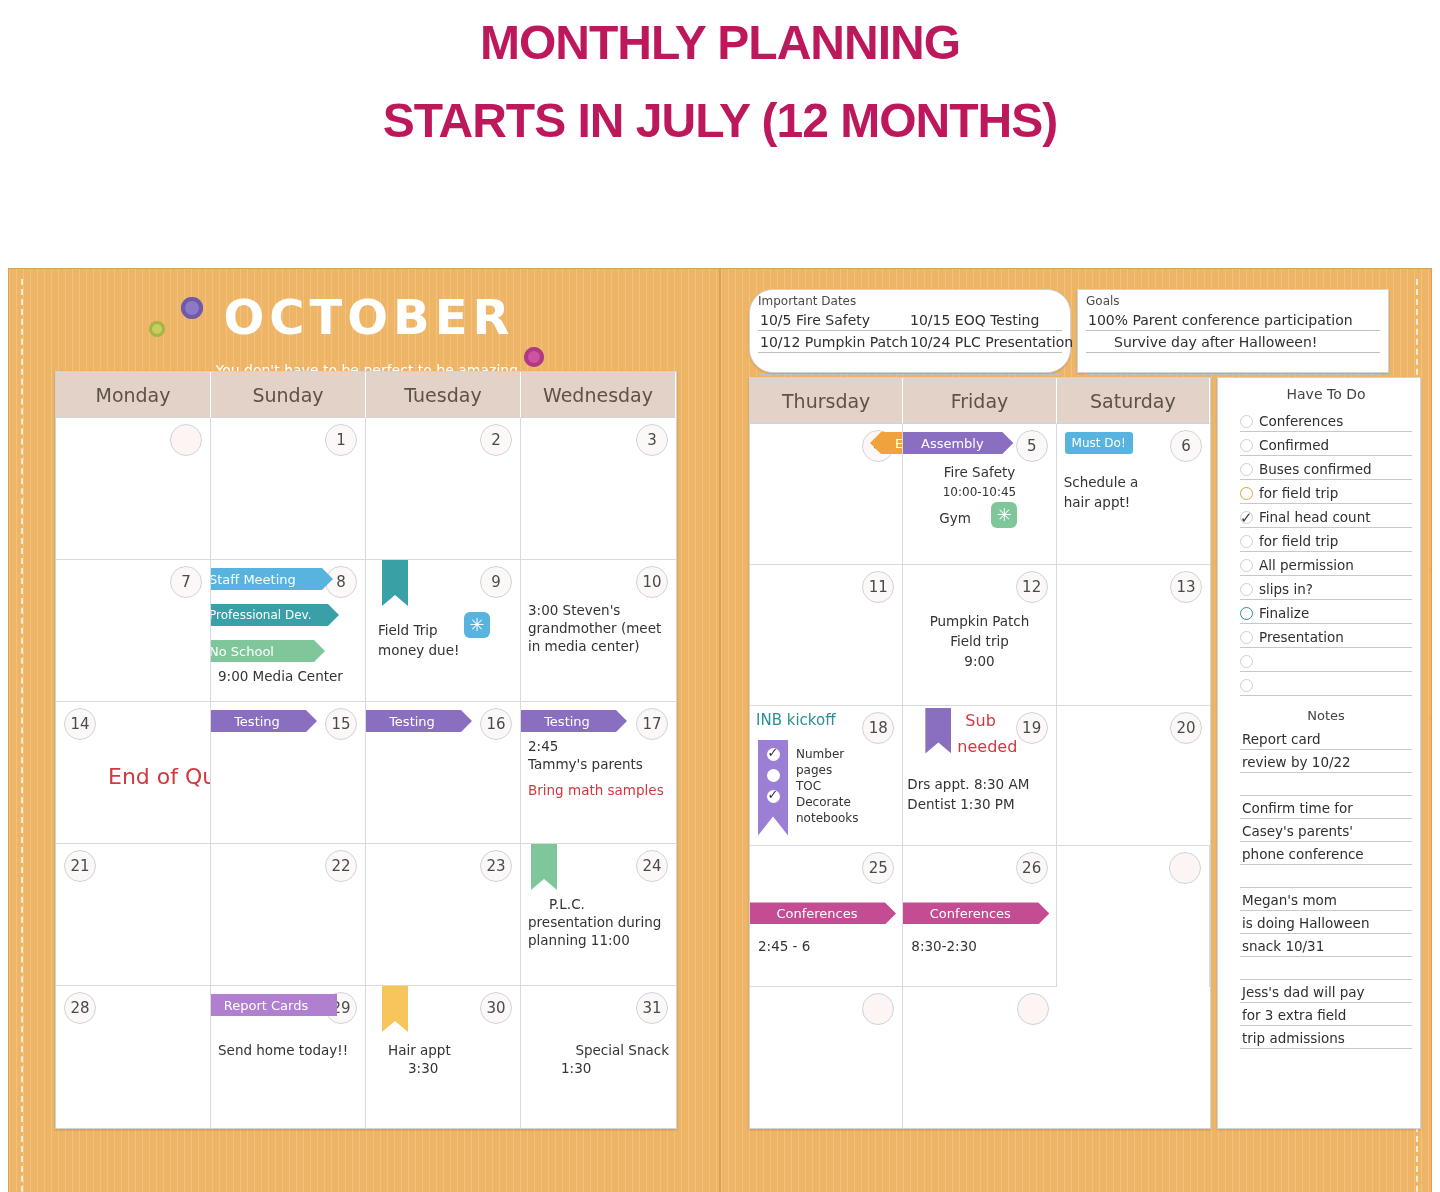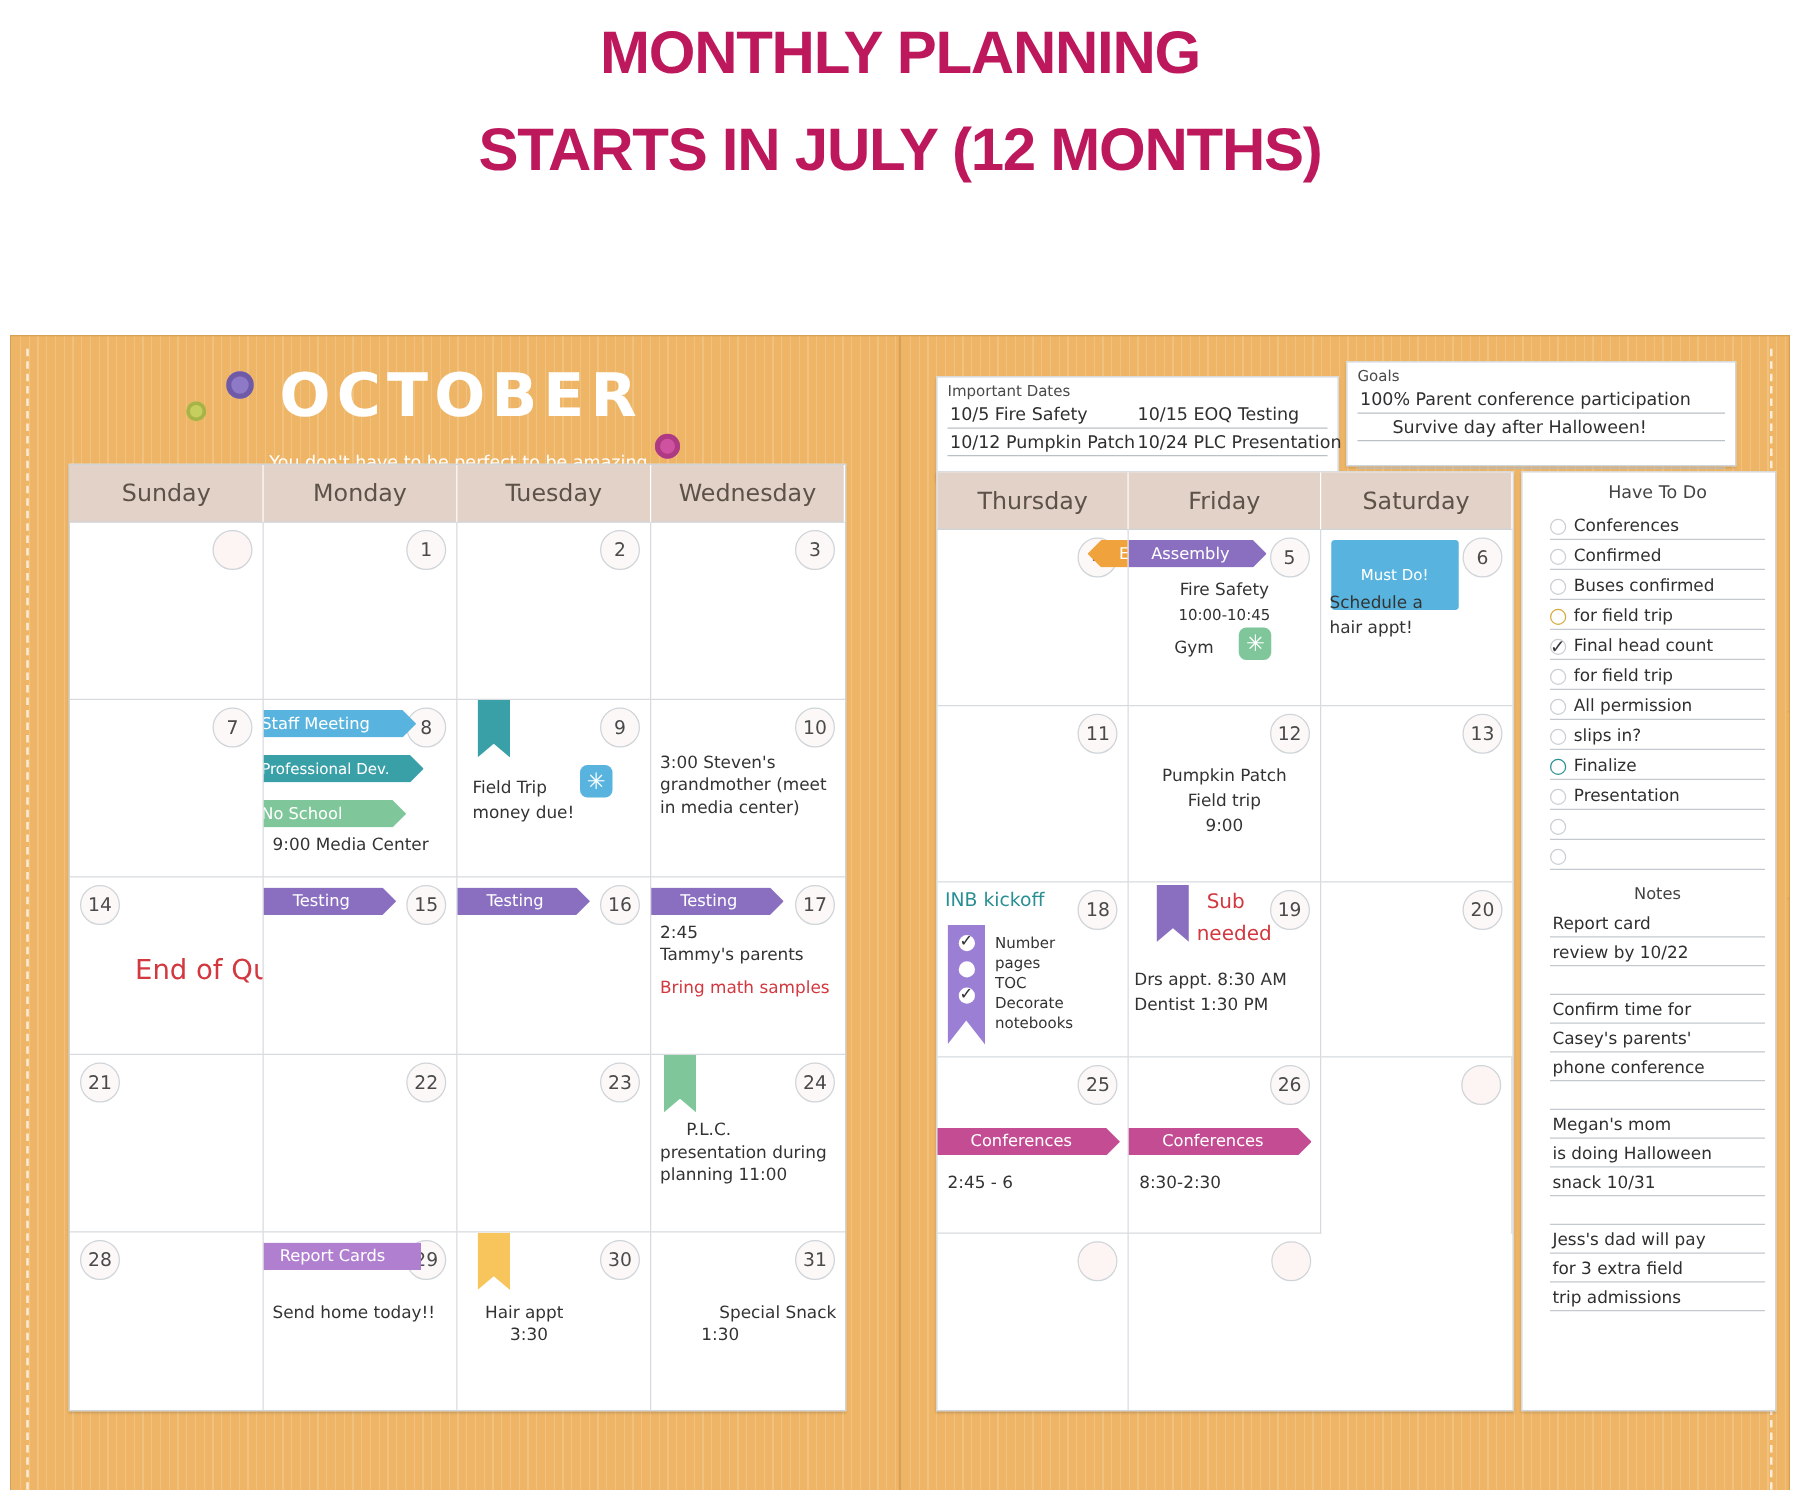--- a/index.html
+++ b/index.html
@@ -211,22 +211,22 @@
     <div class="brad b3"></div>
 
     <div class="month-head">
       <div class="month-title">OCTOBER</div>
       <div class="month-sub">You don't have to be perfect to be amazing.</div>
     </div>
 
     <div class="cal left">
       <div class="grid left">
 
+        <div class="dayhead">Monday</div>
         <div class="dayhead">Sunday</div>
-        <div class="dayhead">Monday</div>
         <div class="dayhead">Tuesday</div>
         <div class="dayhead">Wednesday</div>
 
         <div class="cell">
           <div class="datecircle empty"></div>
         </div>
         <div class="cell">
           <div class="datecircle">1</div>
         </div>
         <div class="cell">
@@ -319,21 +319,21 @@
       </div>
     </div>
 
     <div class="corner"></div>
     <div class="pagenum">18</div>
   </div>
 
   <div class="page right">
     <div class="dash-edge"></div>
 
-    <div class="hdrbox" style="left:28px;top:32px;width:320px;height:82px;">
+    <div class="hdrbox" style="left:28px;top:20px;width:320px;height:82px;border-radius:24px;">
       <div class="label">Important Dates</div>
       <div class="hline">
         <span>10/5 Fire Safety</span>
         <span class="col2">10/15 EOQ Testing</span>
       </div>
       <div class="hline">
         <span>10/12 Pumpkin Patch</span>
         <span class="col2">10/24 PLC Presentation</span>
       </div>
       <div class="hline">
@@ -367,21 +367,21 @@
         <div class="cell">
           <div class="datecircle">5</div>
           <div class="banner arrow" style="left:-10px;top:8px;background:#8a6fc0;width:98px;justify-content:center;">Assembly</div>
           <div class="note" style="top:40px;text-align:center;">Fire Safety</div>
           <div class="note" style="top:60px;text-align:center;font-size:12px;">10:00-10:45</div>
           <div class="note" style="top:86px;left:36px;">Gym</div>
           <div class="star" style="left:88px;top:78px;background:#7fc79a;">✳</div>
         </div>
         <div class="cell lastcol">
           <div class="datecircle">6</div>
-          <div class="banner" style="left:8px;top:8px;background:#58b4de;width:68px;border-radius:3px;justify-content:center;font-size:12px;padding:17px;text-align:right;">Must Do!</div>
+          <div class="banner" style="left:8px;top:8px;background:#58b4de;width:68px;border-radius:3px;justify-content:center;font-size:12px;padding:0;text-align:right;">Must Do!</div>
           <div class="note" style="top:50px;">Schedule a</div>
           <div class="note" style="top:70px;">hair appt!</div>
         </div>
 
         <div class="cell">
           <div class="datecircle">11</div>
         </div>
         <div class="cell">
           <div class="datecircle">12</div>
           <div class="note" style="top:48px;text-align:center;">Pumpkin Patch</div>

